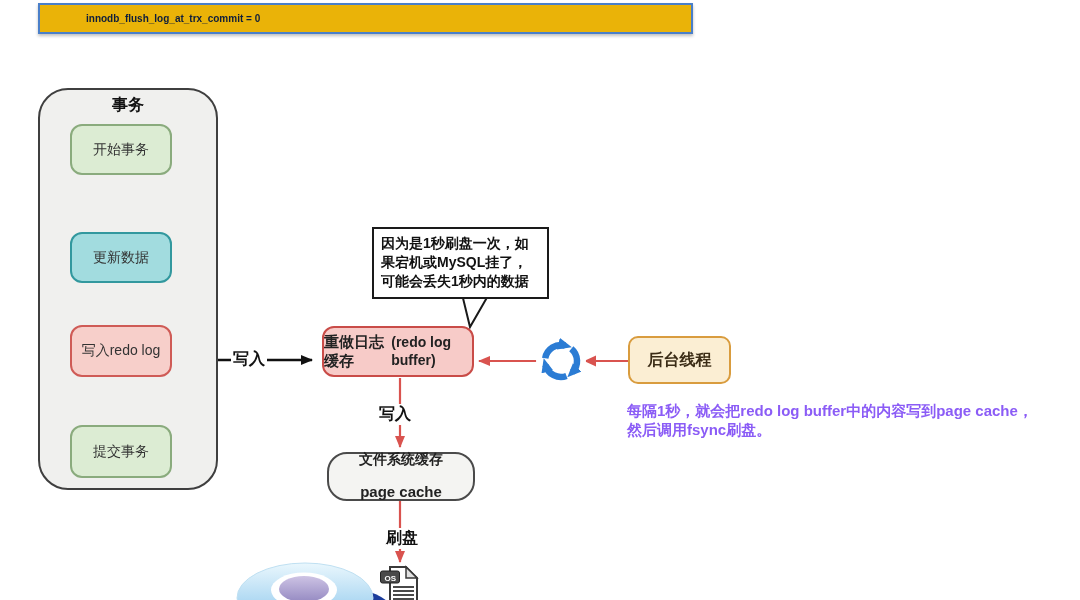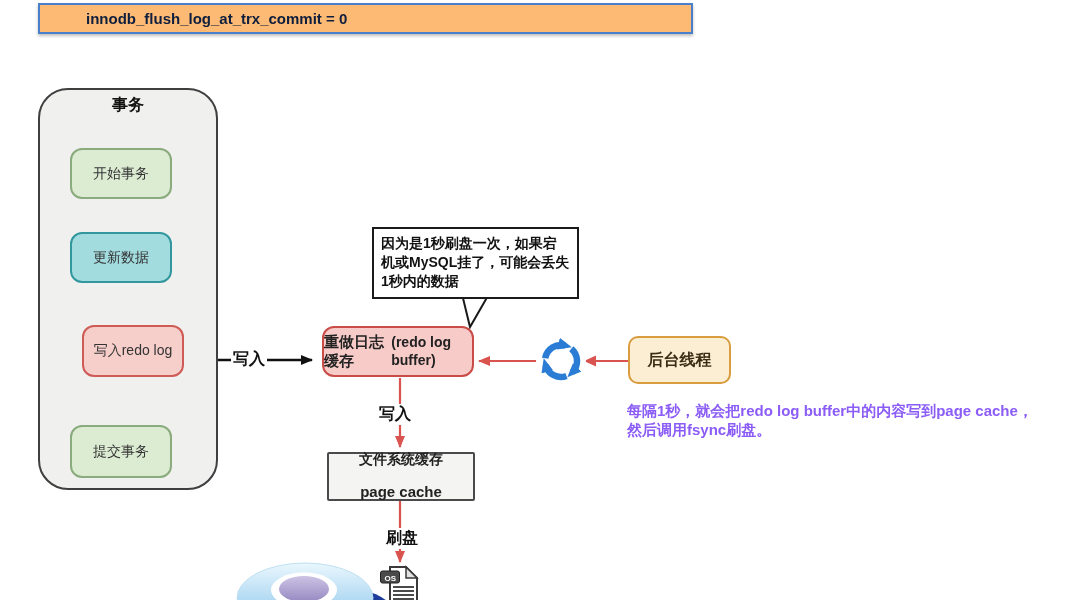--- a/index.html
+++ b/index.html
@@ -1,54 +1,54 @@
 <!DOCTYPE html>
 <html><head>
 <meta charset="utf-8">
 <style>
   html,body{margin:0;padding:0;background:#fff;}
   #canvas{position:relative;width:1080px;height:600px;background:#ffffff;overflow:hidden;
     font-family:"Liberation Sans","DejaVu Sans",sans-serif;color:#111;}
   .abs{position:absolute;box-sizing:border-box;}
 
   
-  #banner{left:38px;top:3px;width:655px;height:31px;background:#fdba74;border:2px solid #4a7fc9;
-    display:flex;align-items:center;padding-left:46px;font-weight:bold;font-size:15px;color:#0e1e3c;
+  #banner{left:38px;top:3px;width:655px;height:31px;background:#eab308;border:2px solid #4a7fc9;
+    display:flex;align-items:center;padding-left:46px;font-weight:bold;font-size:10px;color:#0e1e3c;
     box-shadow:0 2px 3px rgba(0,0,0,.25);}
 
   
   #trx-container{left:38px;top:88px;width:180px;height:402px;background:#f0f0ee;
     border:2px solid #3f3f3f;border-radius:30px;}
   #trx-title{left:38px;top:95px;width:180px;text-align:center;font-weight:bold;font-size:16px;color:#111;}
 
   .step{left:70px;width:102px;height:51px;border-radius:12px;display:flex;align-items:center;
     justify-content:center;font-size:14px;color:#333;text-align:center;}
   .step.green{background:#dcecd3;border:2px solid #8aab7d;}
   .step.cyan{background:#a2dcdf;border:2px solid #32989e;}
-  .step.pink{background:#f7cfca;border:2px solid #cf5b56;margin-left:12px;}
-  #step-0{top:124px;margin-top:24px;}
+  .step.pink{background:#f7cfca;border:2px solid #cf5b56;}
+  #step-0{top:124px;}
   #step-1{top:232px;font-family:Liberation Serif, serif;}
   #step-2{top:325px;height:52px;}
   #step-3{top:425px;height:53px;justify-content:center;}
 
   
   #redo-buffer{left:322px;top:326px;width:152px;height:51px;background:#f7cbc8;
     border:2.5px solid #c94c48;border-radius:12px;display:flex;flex-direction:row;
     align-items:center;justify-content:center;line-height:1.25;}
   #redo-buffer .t1{font-size:15px;font-weight:bold;color:#222;}
   #redo-buffer .t2{font-size:14px;font-weight:bold;color:#222;}
 
   #page-cache{left:327px;top:452px;width:148px;height:49px;background:#f4f4f2;
-    border:2px solid #4a4a4a;border-radius:2px;display:flex;flex-direction:column;
+    border:2px solid #4a4a4a;border-radius:20px;display:flex;flex-direction:column;
     align-items:center;justify-content:center;line-height:1.25;}
   #page-cache .t1{font-size:14px;font-weight:bold;color:#222;}
   #page-cache .t2{font-size:15px;font-weight:bold;color:#222;margin-top:14px;}
 
   
-  #callout{left:372px;top:227px;width:207px;height:72px;background:#fff;border:2px solid #1a1a1a;
+  #callout{left:372px;top:227px;width:177px;height:72px;background:#fff;border:2px solid #1a1a1a;
     padding:5px 7px;font-size:14px;font-weight:bold;line-height:1.35;color:#111;}
 
   
   #bg-thread{left:628px;top:336px;width:103px;height:48px;background:#fbeed3;
     border:2px solid #d99c3e;border-radius:10px;display:flex;align-items:center;
     justify-content:center;font-size:16px;font-weight:bold;color:#3b2c16;}
 
   
   #note{left:627px;top:401px;width:450px;font-size:15px;font-weight:bold;color:#8b5cf6;line-height:19px;}
   #note div{white-space:nowrap;}

